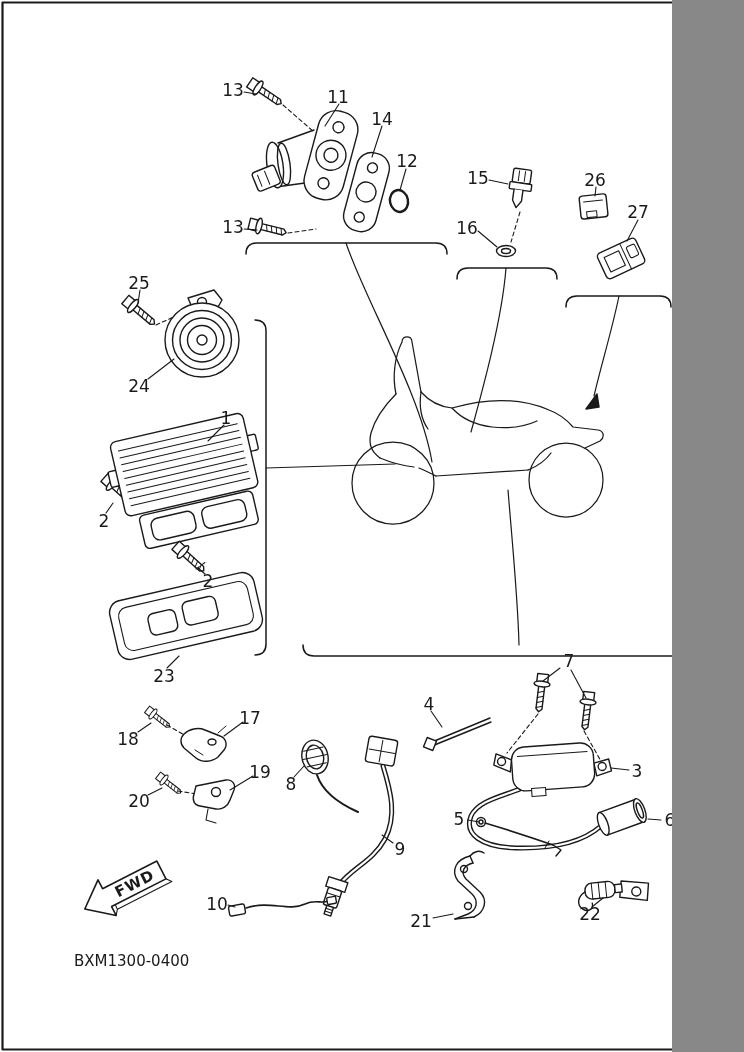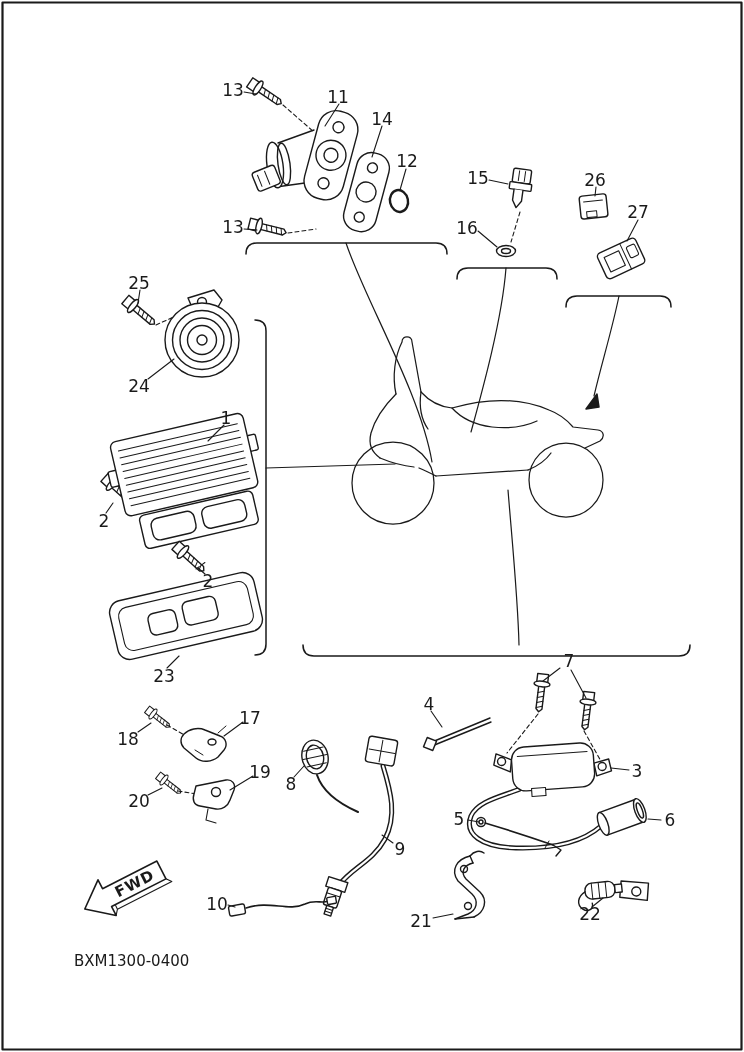--- a/index.html
+++ b/index.html
@@ -1,17 +1,17 @@
 <!DOCTYPE html>
 <html><head>
 <meta charset="utf-8">
 <style>
   html,body{margin:0;padding:0;background:#888;}
   .stage{
-    width:744px;height:1052px;position:relative;background:#ffffff;
+    width:672px;height:1052px;position:relative;background:#ffffff;
     font-family:"DejaVu Sans", sans-serif;overflow:hidden;
   }
   svg{position:absolute;left:0;top:0;}
   svg text{font-family:"DejaVu Sans", sans-serif;fill:#1a1a1a;stroke:none;}
   .callout{font-size:17px;}
   .code{font-size:15px;}
   .fwd{font-size:15px;font-weight:bold;letter-spacing:1px;}
 </style>
 </head>
 <body>

